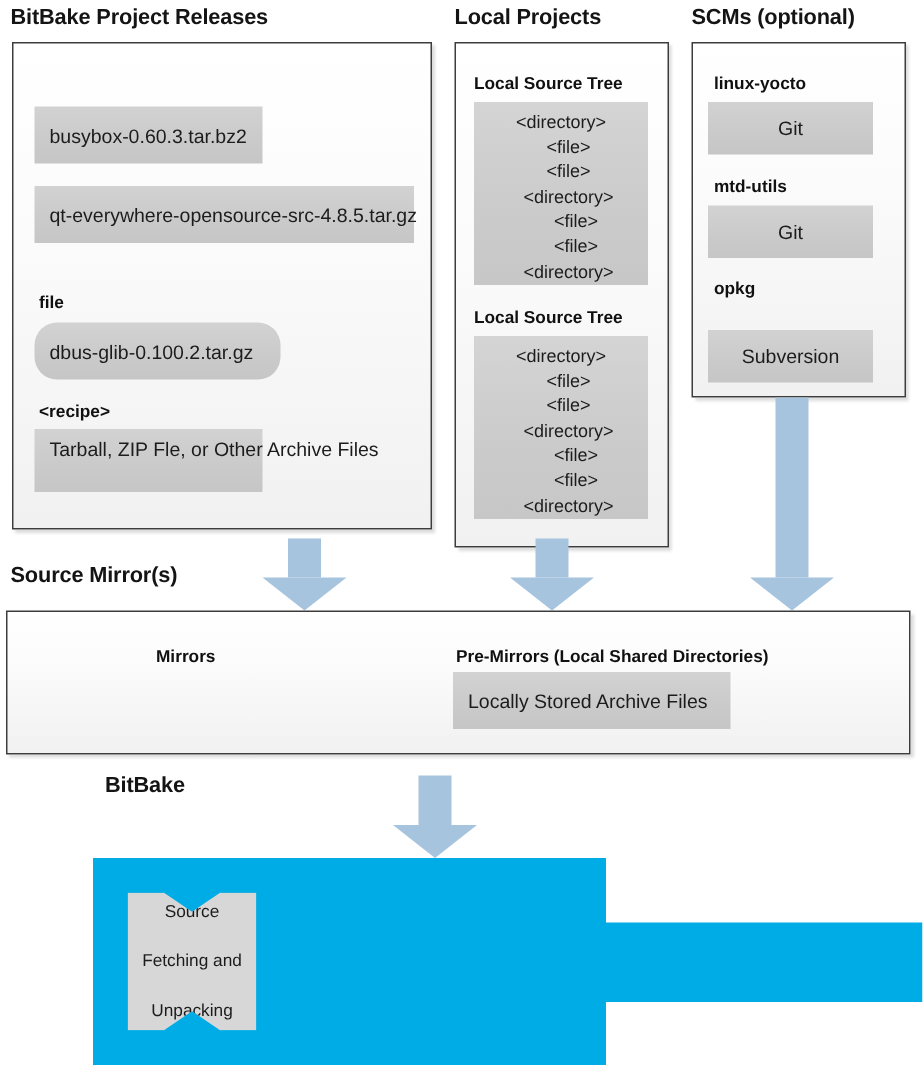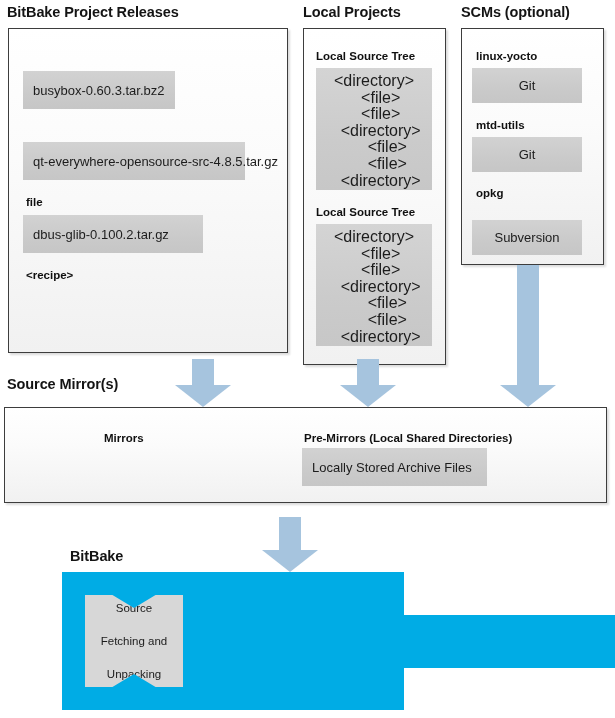--- a/index.html
+++ b/index.html
@@ -56,21 +56,21 @@
   .chip.multiline{
     display:block;
     padding:6px 0 0 10px;
     line-height:16px;
   }
 
   
   .tree{
     position:absolute;
     background:linear-gradient(to bottom,#d4d4d4 0%,#cbcbcb 60%,#c7c7c7 100%);
-    font-size:16px;
+    font-size:12px;
     line-height:16.6px;
     color:#1c1c1c;
     box-sizing:border-box;
     padding-top:5px;
     text-align:center;
   }
   .tree div{white-space:pre;}
 
   
   .arrow{position:absolute;background:#a6c4de;}
@@ -108,26 +108,30 @@
   <div class="col-title" style="left:7px;top:4px;">BitBake Project Releases</div>
   <div class="col-title" style="left:303px;top:4px;">Local Projects</div>
   <div class="col-title" style="left:461px;top:4px;">SCMs (optional)</div>
 
   <div class="panel" style="left:8px;top:28px;width:280px;height:325px;"></div>
 
   <div class="item-label" style="left:26px;top:52px;margin-top:24px;">busybox</div>
   <div class="chip left" style="left:23px;top:71px;width:152px;height:38px;">busybox-0.60.3.tar.bz2</div>
 
   <div class="item-label" style="left:26px;top:134px;margin-top:13px;">qt</div>
-  <div class="chip left" style="left:23px;top:142px;width:222px;height:38px;">qt-everywhere-opensource-src-4.8.5.tar.gz</div>
+  <div class="chip left" style="left:23px;top:124px;width:253px;height:38px;">qt-everywhere-opensource-src-4.8.5.tar.gz</div>
 
   <div class="item-label" style="left:26px;top:196px;">file</div>
-  <div class="chip left" style="left:23px;top:215px;width:180px;height:38px;">dbus-glib-0.100.2.tar.gz</div>
+  <div class="chip left" style="left:23px;top:215px;width:164px;height:38px;border-radius:15px;">dbus-glib-0.100.2.tar.gz</div>
 
   <div class="item-label" style="left:26px;top:269px;">&lt;recipe&gt;</div>
+  <div class="chip multiline" style="left:23px;top:286px;width:152px;height:42px;">
+    <span>Tarball, ZIP Fle, or</span>
+    <span>Other Archive Files</span>
+  </div>
 
   <div class="panel" style="left:303px;top:28px;width:143px;height:337px;"></div>
 
   <div class="item-label" style="left:316px;top:50px;">Local Source Tree</div>
   <div class="tree" style="left:316px;top:68px;width:116px;height:122px;">
     <div>&lt;directory&gt;</div>
     <div>   &lt;file&gt;</div>
     <div>   &lt;file&gt;</div>
     <div>   &lt;directory&gt;</div>
     <div>      &lt;file&gt;</div>
@@ -179,26 +183,26 @@
   <div class="item-label" style="left:104px;top:432px;">Mirrors</div>
 
   <div class="item-label" style="left:304px;top:432px;">Pre-Mirrors (Local Shared Directories)</div>
   <div class="chip left" style="left:302px;top:448px;width:185px;height:38px;">Locally Stored Archive Files</div>
 
   <div class="arrow" style="left:262px;top:517px;width:56px;height:55px;">
     <div class="shaft" style="width:22px;height:33px;"></div>
     <div class="head" style="border-left-width:28px;border-right-width:28px;border-top-width:22px;"></div>
   </div>
 
-  <div class="col-title" style="left:70px;top:548px;">BitBake</div>
+  <div class="col-title" style="left:70px;top:516px;">BitBake</div>
 
   <div class="bb-main" style="left:62px;top:572px;width:342px;height:138px;"></div>
   <div class="bb-tail" style="left:404px;top:615px;width:211px;height:53px;"></div>
 
-  <div class="notch-box" style="left:85px;top:595px;width:98px;height:92px;">
+  <div class="notch-box" style="left:85px;top:595px;width:86px;height:92px;">
     <span>
       <span>Source</span><br>
       <span>Fetching and</span><br>
       <span>Unpacking</span>
     </span>
   </div>
 
 </div>
 
 </body></html>

